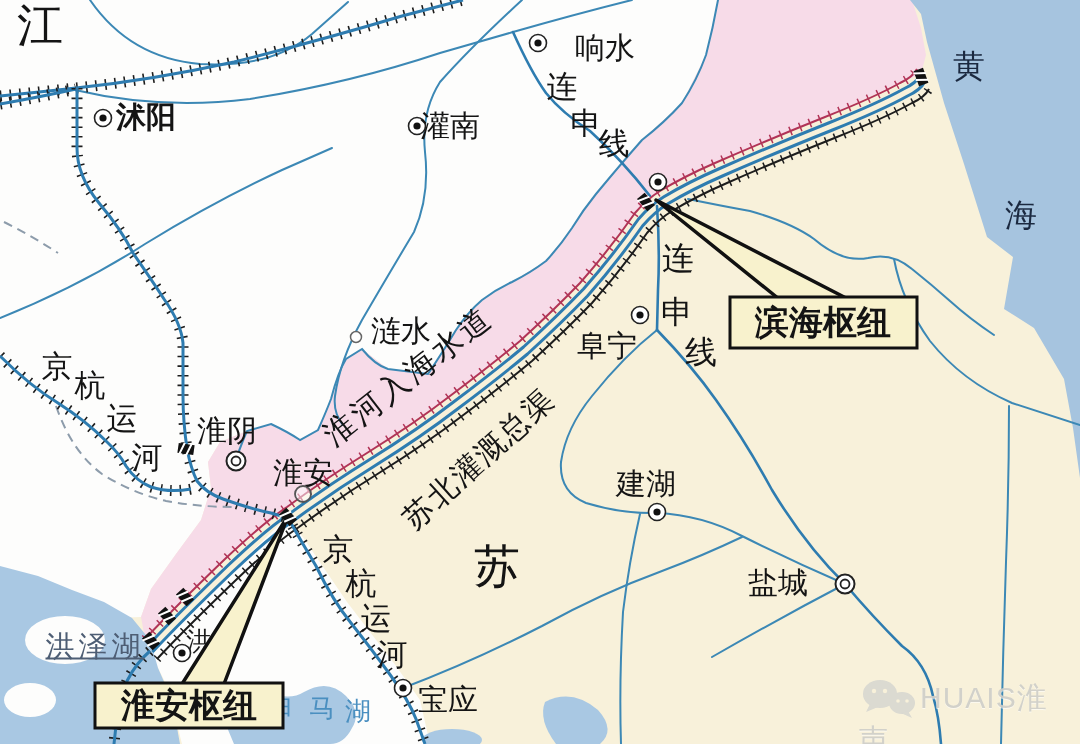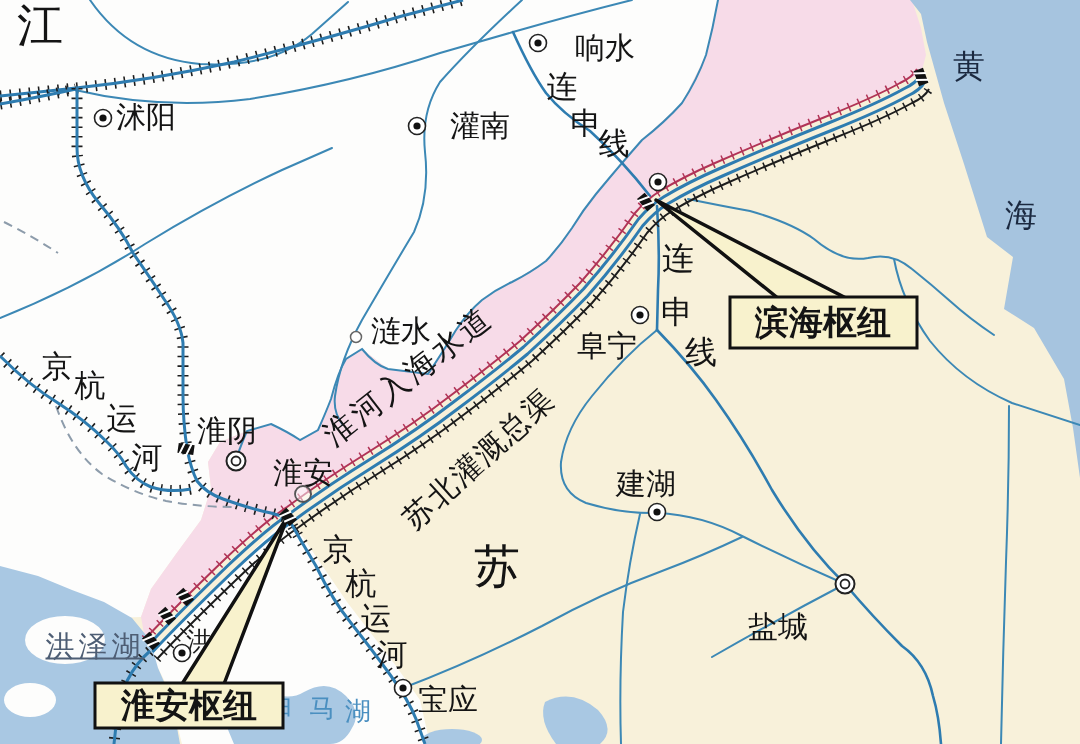--- a/index.html
+++ b/index.html
@@ -182,29 +182,29 @@
       <use href="#mD" transform="translate(303,494)"></use>
     </g>
   </svg>
 
   <div class="lbl s46" style="left:40px;top:26px;">江</div>
   <div class="lbl s46" style="left:497px;top:567px;">苏</div>
 
   <div class="lbl s32 seatxt" style="left:969px;top:66px;">黄</div>
   <div class="lbl s32 seatxt" style="left:1021px;top:215px;">海</div>
 
-  <div class="lbl s30" style="left:146px;top:117px;">沭阳</div>
-  <div class="lbl s30" style="left:480px;top:126px;">灌南</div>
+  <div class="lbl s30" style="left:146px;top:117px;font-weight:bold;">沭阳</div>
+  <div class="lbl s30" style="left:450px;top:126px;">灌南</div>
   <div class="lbl s30" style="left:605px;top:48px;">响水</div>
   <div class="lbl s30" style="left:401px;top:331px;">涟水</div>
   <div class="lbl s30" style="left:227px;top:431px;">淮阴</div>
   <div class="lbl s30" style="left:303px;top:473px;">淮安</div>
   <div class="lbl s30" style="left:607px;top:346px;">阜宁</div>
   <div class="lbl s30" style="left:646px;top:484px;">建湖</div>
-  <div class="lbl s30" style="left:778px;top:583px;margin-top:44px;">盐城</div>
+  <div class="lbl s30" style="left:778px;top:583px;">盐城</div>
   <div class="lbl s30" style="left:448px;top:700px;">宝应</div>
 
   <div class="lbl s31" style="left:57px;top:366px;">京</div>
   <div class="lbl s31" style="left:90px;top:385px;">杭</div>
   <div class="lbl s31" style="left:122px;top:418px;">运</div>
   <div class="lbl s31" style="left:147px;top:457px;">河</div>
   <div class="lbl s31" style="left:338px;top:549px;">京</div>
   <div class="lbl s31" style="left:361px;top:583px;">杭</div>
   <div class="lbl s31" style="left:376px;top:618px;">运</div>
   <div class="lbl s31" style="left:392px;top:654px;">河</div>
@@ -217,14 +217,30 @@
   <div class="lbl s32" style="left:701px;top:352px;">线</div>
 
   <div class="lbl s31" style="left:408px;top:376px;transform:translate(-50%,-50%) rotate(-38deg);letter-spacing:3px;">淮河入海水道</div>
   <div class="lbl s30" style="left:479px;top:459px;transform:translate(-50%,-50%) rotate(-42deg);letter-spacing:2px;">苏北灌溉总渠</div>
 
   <div class="lbl s29 laketxt" style="left:95px;top:646px;letter-spacing:4px;text-decoration:underline;">洪泽湖</div>
 
   <div class="lbl boxlbl" style="left:823px;top:323px;">滨海枢纽</div>
   <div class="lbl boxlbl" style="left:189px;top:706px;">淮安枢纽</div>
 
+  <div class="wm" style="left:858px;top:676px;width:210px;height:44px;">
+    <svg width="62" height="44" viewBox="0 0 62 44" style="vertical-align:middle;">
+      <g fill="#d6d6d0" opacity="0.95">
+        <ellipse cx="22" cy="18" rx="17" ry="14"></ellipse>
+        <path d="M12,28 L8,36 L20,31 Z"></path>
+        <ellipse cx="44" cy="27" rx="13" ry="11"></ellipse>
+        <path d="M50,35 L54,42 L43,37 Z"></path>
+      </g>
+      <g fill="#f8f1da">
+        <circle cx="16" cy="15" r="2.2"></circle>
+          <circle cx="27" cy="15" r="2.2"></circle>
+        <circle cx="40" cy="25" r="1.8"></circle>
+          <circle cx="49" cy="25" r="1.8"></circle>
+      </g>
+    </svg><span style="vertical-align:middle;">HUAIS淮声</span>
+  </div>
 
 </div>
 
 </body></html>

